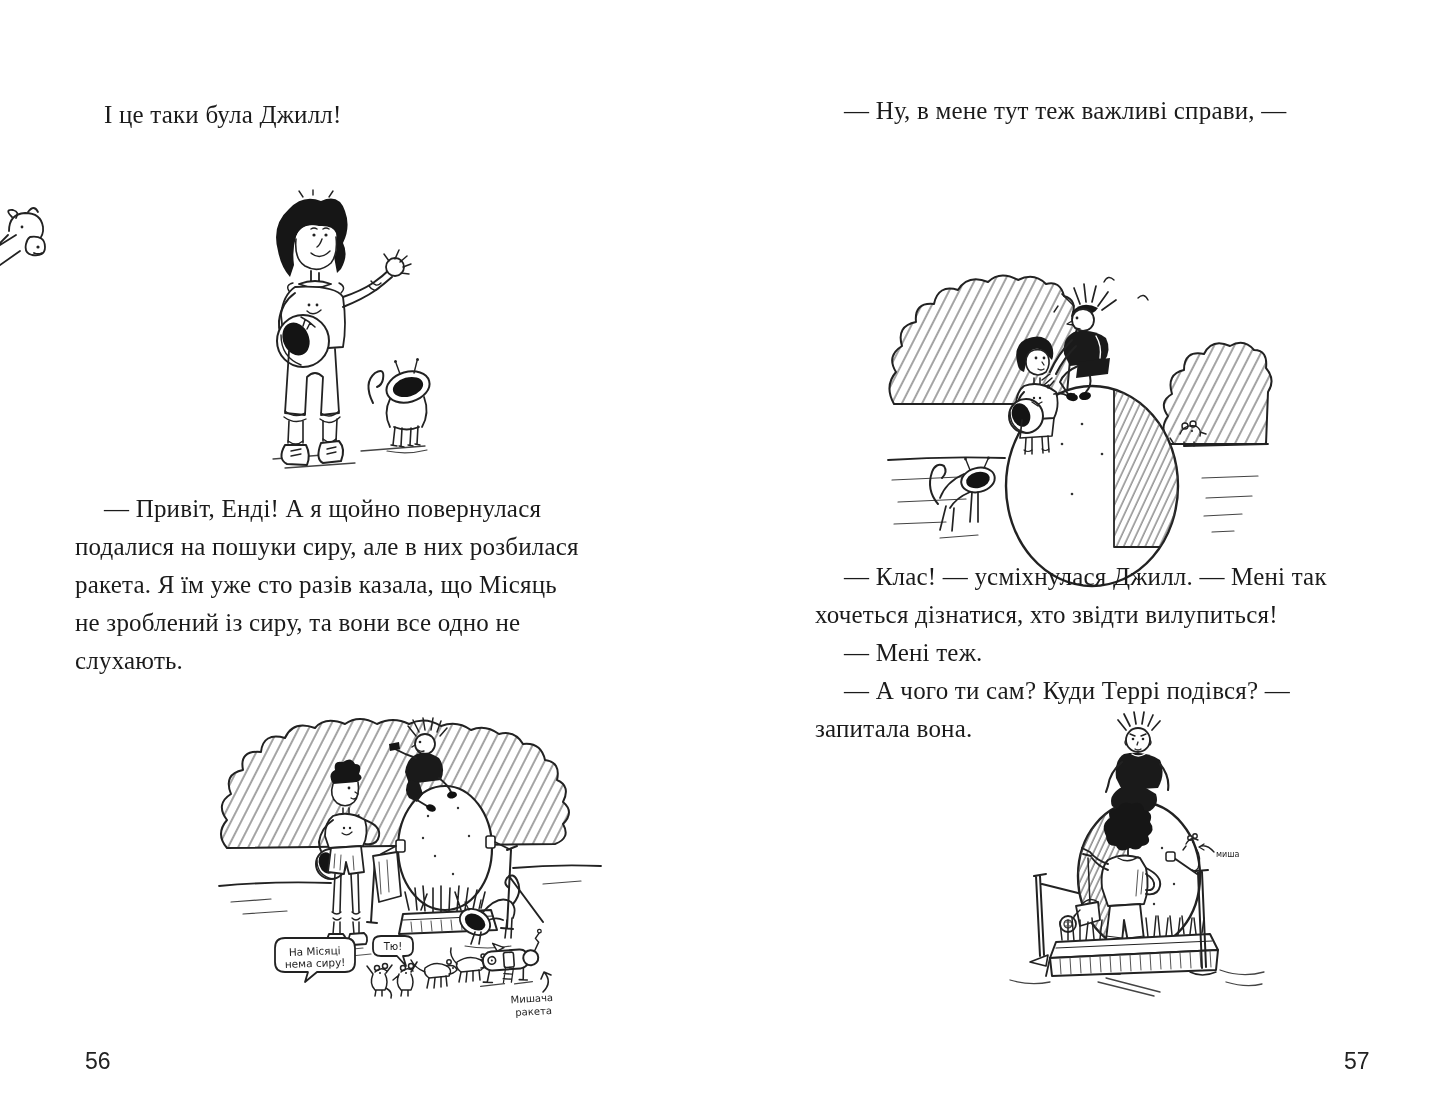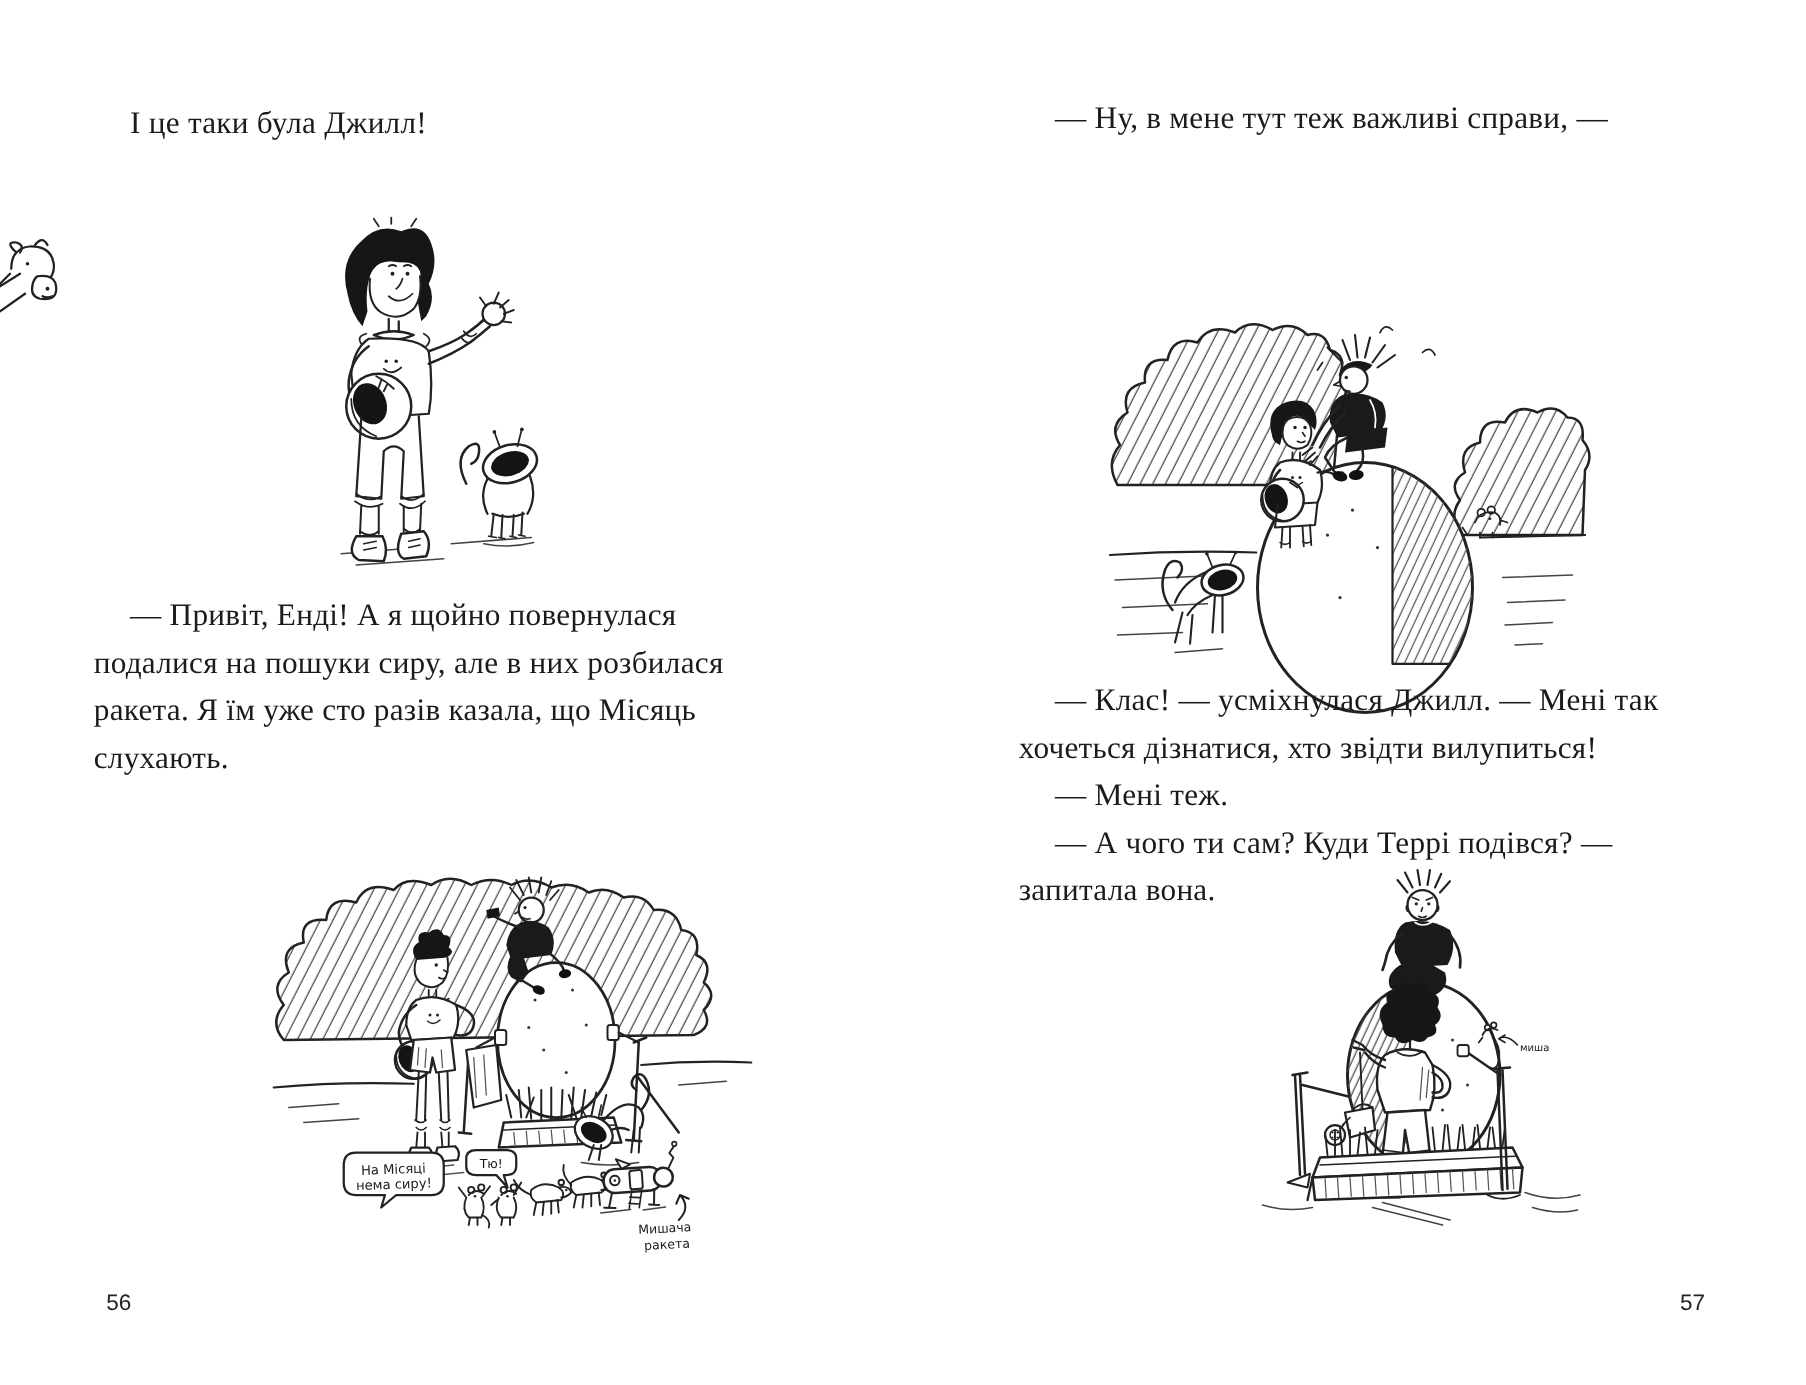--- a/index.html
+++ b/index.html
@@ -1,27 +1,27 @@
 <!DOCTYPE html>
 <html><head>
 <meta charset="utf-8">
 <style>
   html,body { margin:0; padding:0; }
   body {
     width:1445px; height:1108px; position:relative;
     background:#ffffff; overflow:hidden;
     font-family:"Liberation Serif", serif; color:#1b1b1b;
   }
-  .page { position:absolute; top:0; width:722px; height:952px; }
+  .page { position:absolute; top:16px; width:722px; height:952px; }
   #page-left { left:0; }
   #page-right { left:723px; }
   .page-text { position:absolute; font-size:25px; line-height:38px; letter-spacing:.2px; }
   .line { white-space:nowrap; }
   .indent { padding-left:29px; }
-  .page-number { position:absolute; font-family:"Liberation Sans", sans-serif; font-size:18px; color:#222; }
+  .page-number { position:absolute; font-family:"Liberation Sans", sans-serif; font-size:23px; color:#222; }
   svg.illu { position:absolute; overflow:visible; }
   svg.illu * { vector-effect:none; }
   .hand { font-family:"DejaVu Sans", sans-serif; fill:#1b1b1b; }
 </style>
 </head>
 <body>
 
 <section class="page" id="page-left">
 
   <div class="page-text" style="left:75px; top:80px;">
@@ -86,20 +86,21 @@
       <path d="M42,256 Q34,270 44,275 L64,276 Q68,266 63,256 Z" fill="#fff" stroke-width="2"></path>
       <path d="M78,254 Q72,270 80,274 L98,272 Q103,260 96,252 Z" fill="#fff" stroke-width="2"></path>
       <path d="M48,262 L58,260 M48,267 L58,265 M84,260 L93,258 M84,265 L93,263" stroke-width="1.3"></path>
     </g>
   </svg>
 
   <div class="page-text" style="left:75px; top:474px;">
     <div class="line indent">— Привіт, Енді! А я щойно повернулася</div>
     <div class="line">подалися на пошуки сиру, але в них розбилася</div>
     <div class="line">ракета. Я їм уже сто разів казала, що Місяць</div>
+    <div class="line">не зроблений із сиру, та вони все одно не</div>
     <div class="line">слухають.</div>
   </div>
 
   <svg class="illu" style="left:213px; top:700px;" width="395" height="310" viewBox="0 0 395 310" fill="none" stroke="#222" stroke-width="1.8" stroke-linecap="round" stroke-linejoin="round">
     <defs>
       <pattern id="hb" patternUnits="userSpaceOnUse" width="9" height="9" patternTransform="rotate(27)">
         <line x1="1" y1="0" x2="1" y2="9" stroke="#4a4a4a" stroke-width="1"></line>
       </pattern>
     </defs>
     <path fill="url(#hb)" stroke-width="2" d="M14,132 Q2,118 14,104 Q2,88 18,78 Q10,58 30,54 Q26,34 48,36 Q50,16 72,22 Q80,4 102,12 Q112,0 132,8 Q146,-2 164,8 Q180,0 196,8 Q212,0 228,10 Q244,4 258,14 Q272,8 286,18 Q302,14 310,28 Q328,26 332,44 Q348,46 344,64 Q358,70 350,86 Q362,96 350,108 Q358,122 342,128 L14,132 Z"></path>

